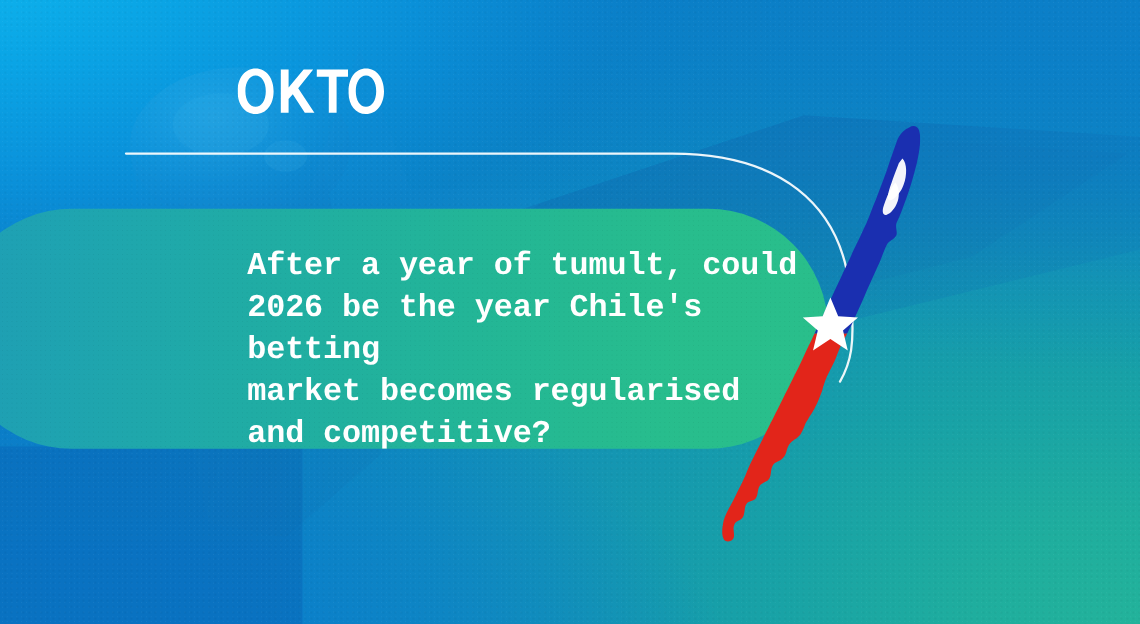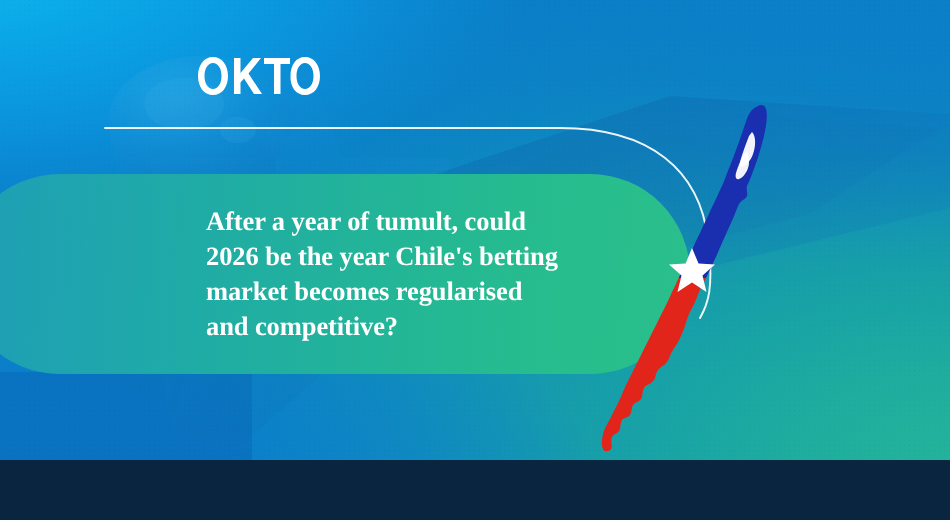--- a/index.html
+++ b/index.html
@@ -5,23 +5,23 @@
   html, body {
     margin: 0;
     padding: 0;
     background: #0a2540;
   }
   * { box-sizing: border-box; }
 
   .canvas {
     position: relative;
     width: 950px;
-    height: 460px;
+    height: 520px;
     overflow: hidden;
-    font-family: Liberation Serif, serif;
+    font-family: Liberation Mono, monospace;
     background: #c2410c;
   }
 
   
   .bg-base {
     position: absolute;
     inset: 0;
     background:
       radial-gradient(120% 140% at 100% 100%, #23b39b 0%, #1fae9e 12%, #17a0a8 30%, #1392b6 48%, #0d86c0 64%, #0a7cc4 80%, #0a79c6 100%);
   }

